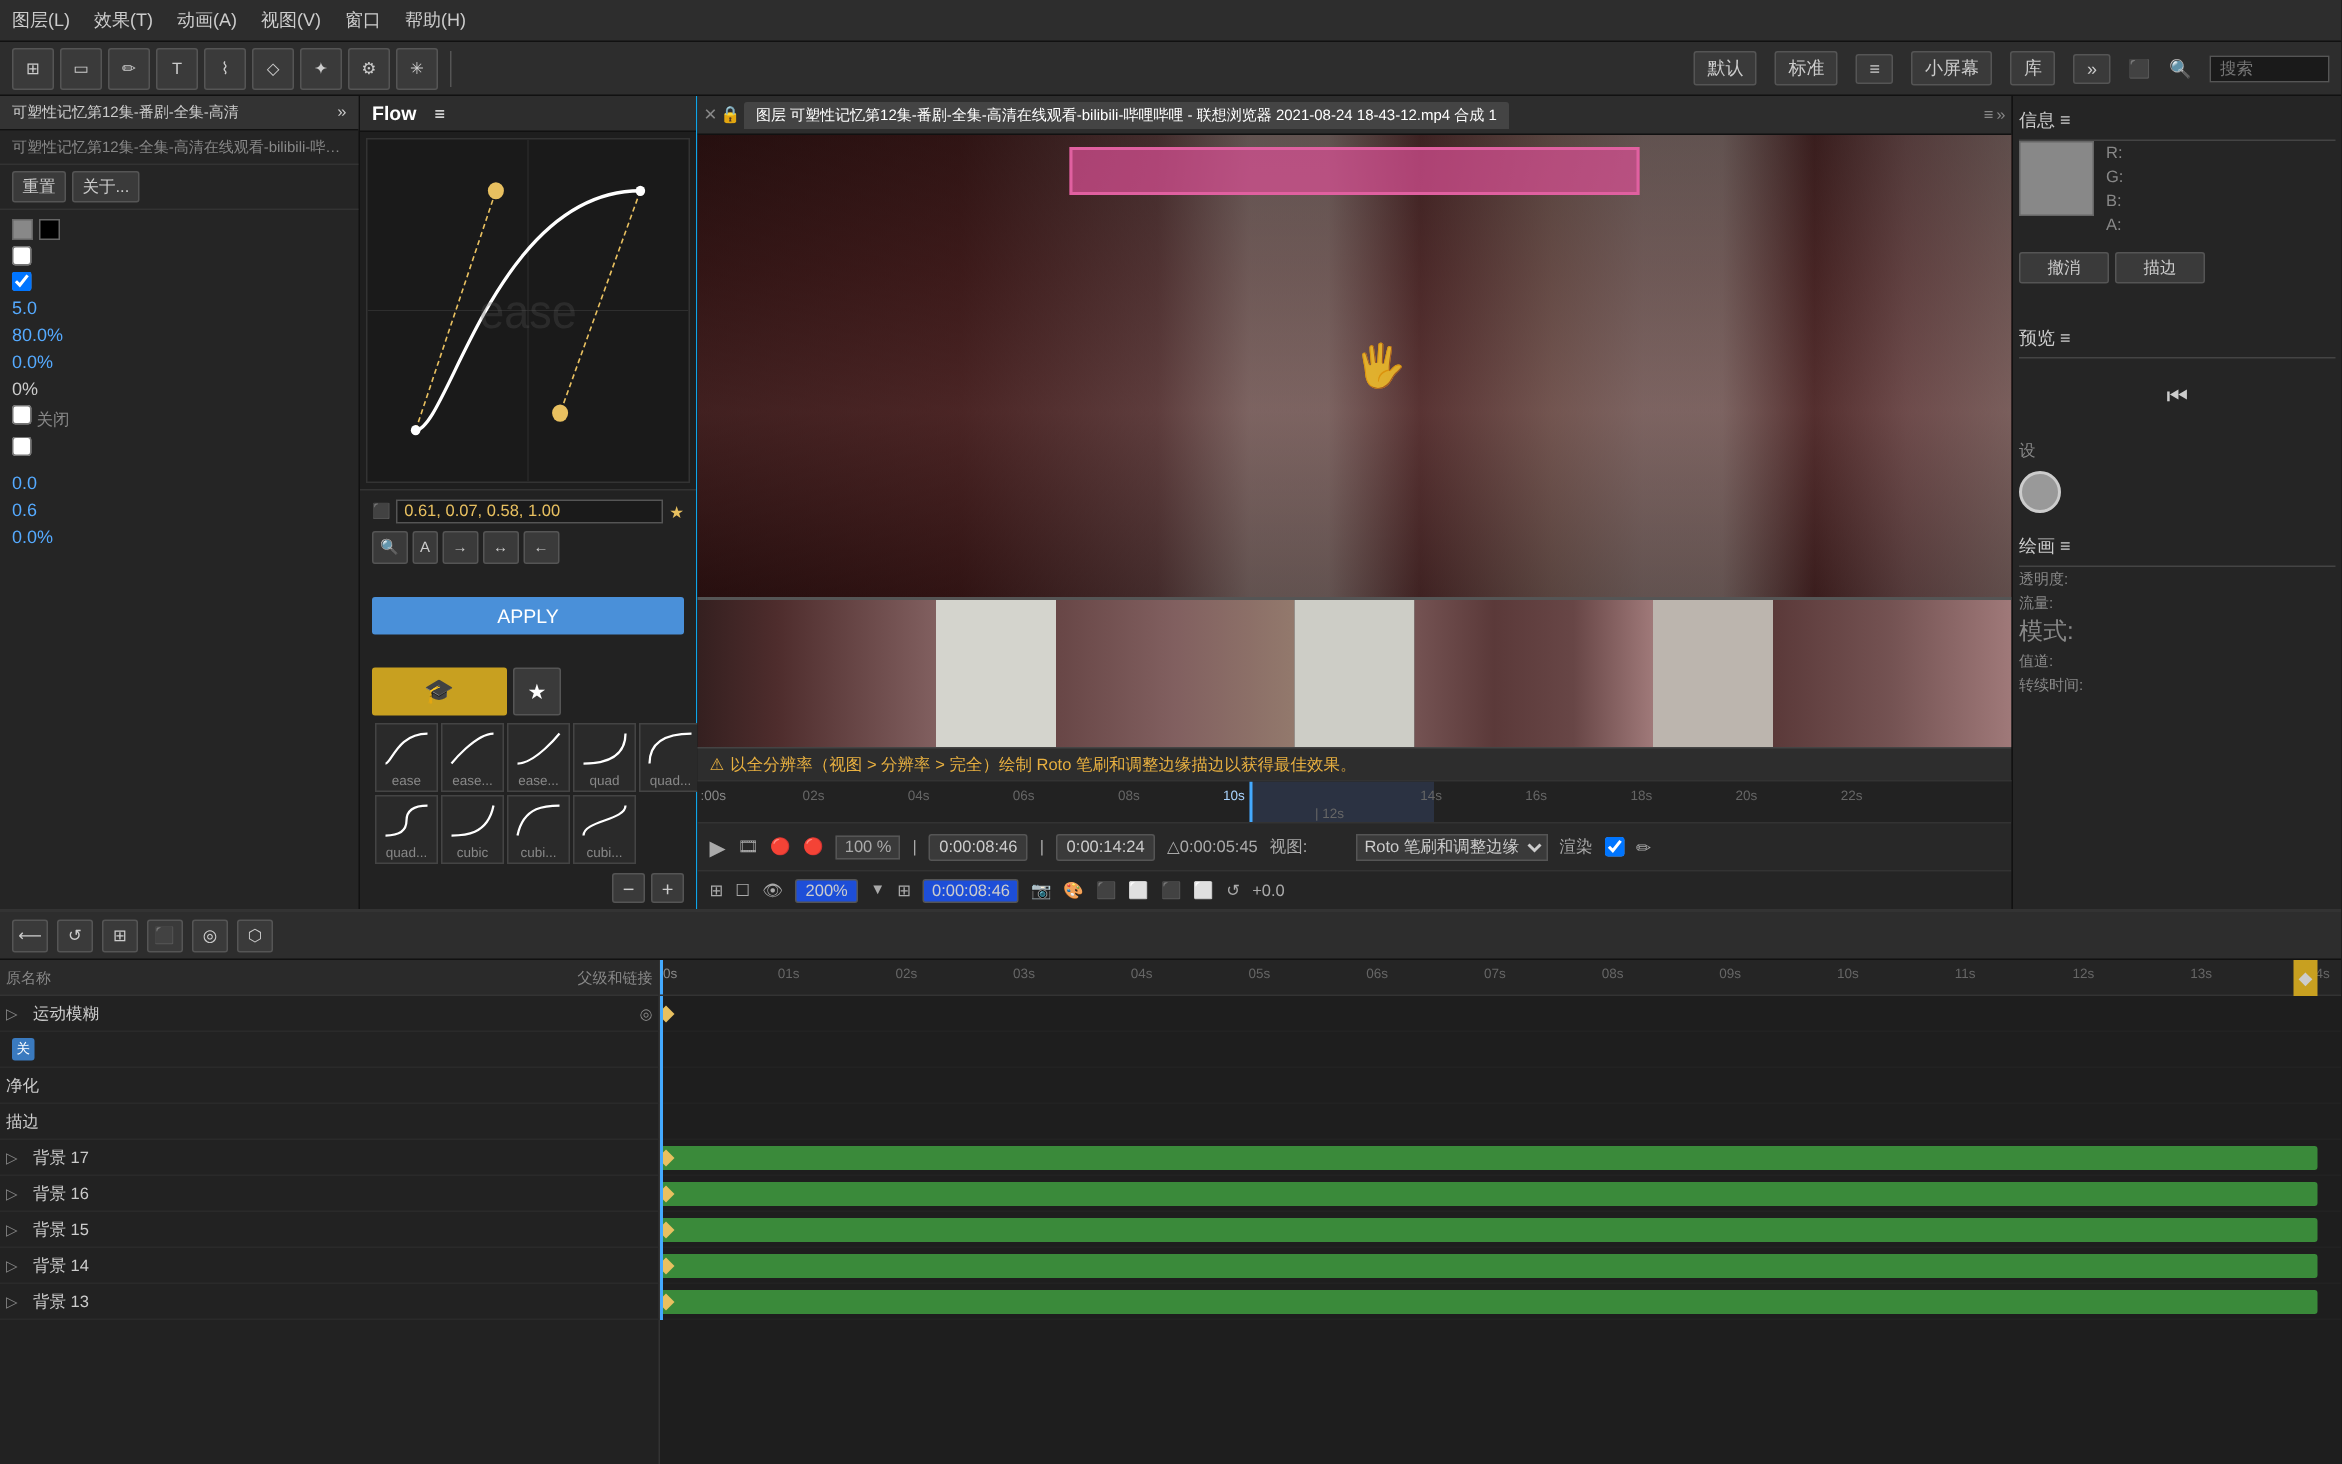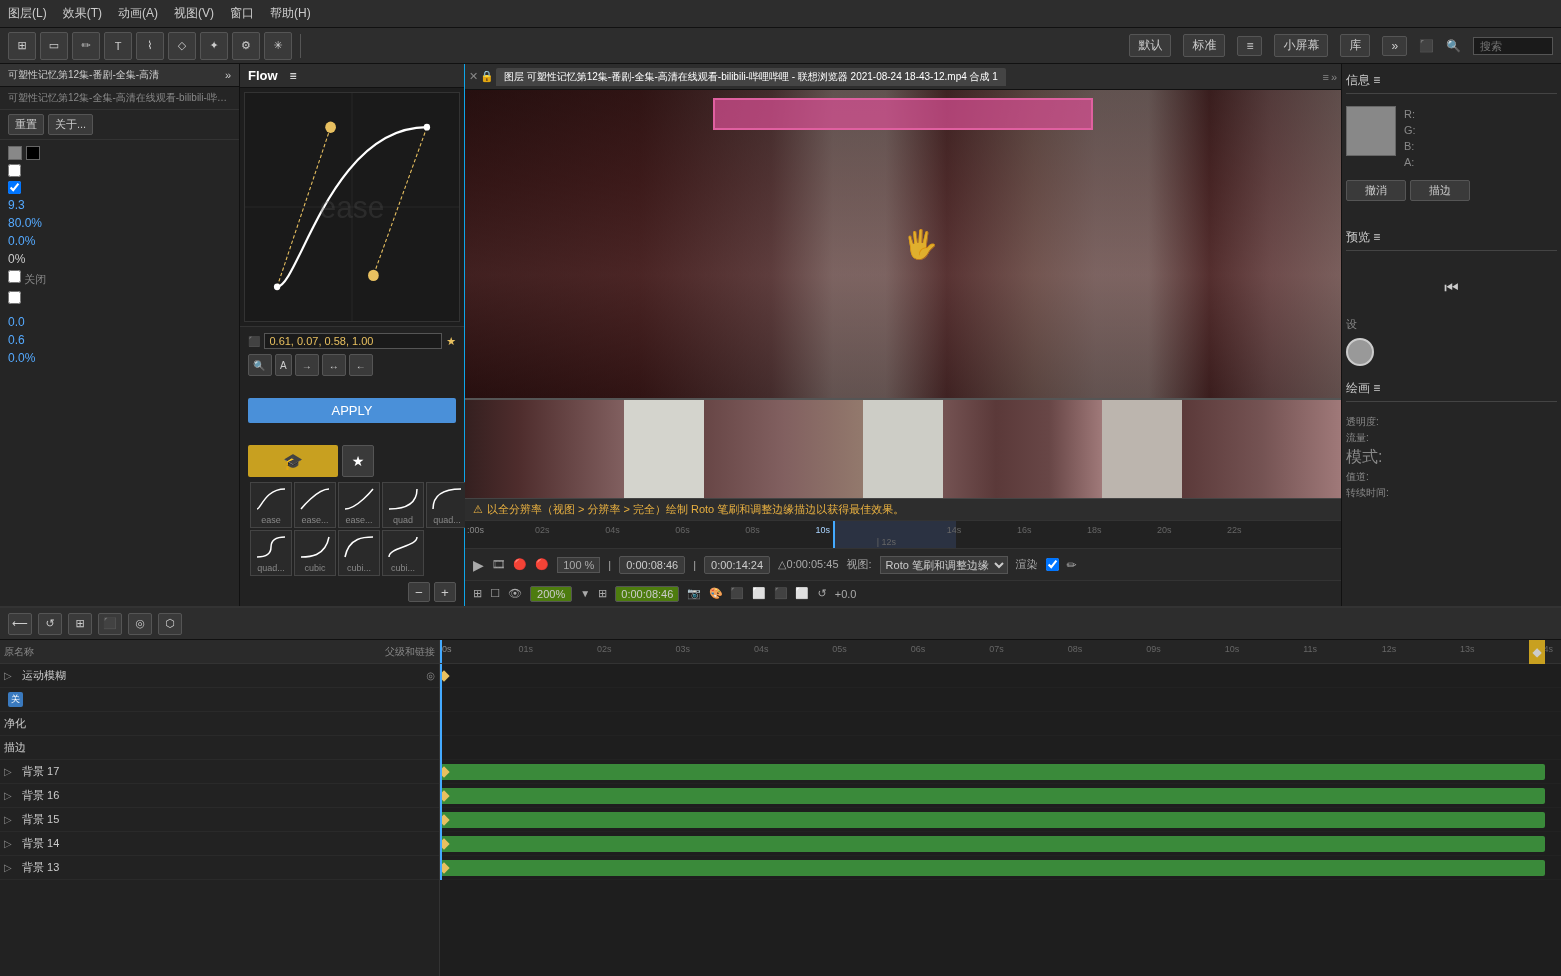--- a/index.html
+++ b/index.html
@@ -52,25 +52,25 @@
     .viewer-tab { padding: 2px 8px; cursor: pointer; color: #ccc; border-radius: 2px 2px 0 0; }
     .viewer-tab.active { background: #444; color: #fff; }
     .viewer-content { flex: 1; position: relative; overflow: hidden; background: #2a1818; }
     .pink-bar { position: absolute; top: 8px; left: 50%; transform: translateX(-50%); width: 380px; height: 32px; background: rgba(220,80,150,0.7); border: 2px solid #e060a0; }
     .cursor-hand { position: absolute; top: 50%; left: 52%; transform: translate(-50%,-50%); font-size: 28px; color: rgba(255,255,255,0.8); pointer-events: none; }
     .warning-bar { background: #2d2d2d; padding: 3px 8px; font-size: 11px; color: #e8b040; border-top: 1px solid #444; display: flex; align-items: center; gap: 4px; }
     .viewer-timeline { background: #222; height: 28px; display: flex; align-items: center; padding: 0 4px; overflow: hidden; border-top: 1px solid #333; }
     .viewer-controls { background: #282828; height: 32px; display: flex; align-items: center; padding: 0 8px; gap: 8px; border-top: 1px solid #333; font-size: 11px; color: #aaa; }
     .vc-btn { background: #3a3a3a; border: 1px solid #555; color: #ccc; padding: 2px 6px; cursor: pointer; border-radius: 2px; font-size: 11px; }
     .viewer-bottom-bar { background: #252525; height: 26px; display: flex; align-items: center; padding: 0 8px; gap: 8px; font-size: 11px; color: #aaa; border-top: 1px solid #333; }
-    .vbb-btn { background: #4d7c0f; border: 1px solid #555; color: #ccc; padding: 1px 5px; cursor: pointer; border-radius: 2px; }
+    .vbb-btn { background: #1d4ed8; border: 1px solid #555; color: #ccc; padding: 1px 5px; cursor: pointer; border-radius: 2px; }
 
     
     .right-panel { width: 220px; background: #252525; border-left: 1px solid #111; display: flex; flex-direction: column; padding: 4px; }
-    .right-section-title { color: #ccc; font-size: 12px; padding: 4px 0; border-bottom: 1px solid #444; margin-bottom: 12px; }
+    .right-section-title { color: #ccc; font-size: 12px; padding: 4px 0; border-bottom: 1px solid #444; margin-bottom: 0; }
     .right-color-row { display: flex; gap: 4px; align-items: center; padding: 2px 0; }
     .right-label { color: #888; font-size: 11px; width: 24px; }
     .right-value { color: #ccc; font-size: 11px; }
     .right-color-swatch { width: 50px; height: 50px; background: #888; border: 1px solid #666; }
     .right-btn { background: #3a3a3a; border: 1px solid #555; color: #ccc; padding: 2px 8px; cursor: pointer; border-radius: 2px; font-size: 11px; margin: 2px 0; width: 100%; text-align: center; }
     .right-circle { width: 28px; height: 28px; border-radius: 50%; background: #999; border: 2px solid #ccc; }
 
     
     .bottom-timeline { height: 370px; background: #1e1e1e; border-top: 2px solid #333; display: flex; flex-direction: column; }
     .bt-toolbar { background: #2d2d2d; height: 32px; display: flex; align-items: center; padding: 0 8px; gap: 6px; border-bottom: 1px solid #111; }
@@ -144,21 +144,21 @@
       <div class="color-swatch" style="background:#888;"></div>
       <div class="color-swatch" style="background:#000;"></div>
     </div>
     <div class="checkbox-row">
       <input type="checkbox" style="">
     </div>
     <div class="checkbox-row">
       <input type="checkbox" checked="" style="">
     </div>
     <div class="value-row">
-      <span class="value-blue">9.3</span>
+      <span class="value-blue">5.0</span>
     </div>
     <div class="value-row">
       <span class="value-blue">80.0%</span>
     </div>
     <div class="value-row">
       <span class="value-blue">0.0%</span>
     </div>
     <div class="value-row">
       <span>0%</span>
     </div>
@@ -353,21 +353,21 @@
       <span>🎞</span>
       <span style="color:#e84040;">🔴</span>
       <span style="color:#e060b0;">🔴</span>
       <span style="background:#3a3a3a;border:1px solid #555;padding:1px 5px;">100 %</span>
       <span>|</span>
       <span class="vc-btn">0:00:08:46</span>
       <span>|</span>
       <span class="vc-btn">0:00:14:24</span>
       <span>△0:00:05:45</span>
       <span>视图:</span>
-      <select style="background:#3a3a3a;border:1px solid #555;color:#ccc;font-size:11px;padding:1px;"><option>Roto 笔刷和调整边缘</option></select>
+      <select style="background:#3a3a3a;border:1px solid #555;color:#ccc;font-size:11px;padding:1px;margin-left:24px;"><option>Roto 笔刷和调整边缘</option></select>
       <span>渲染</span>
       <input type="checkbox" checked="" style="">
       <span style="font-size:12px;">✏</span>
     </div>
 
     <div class="viewer-bottom-bar">
       <span>⊞</span>
       <span>☐</span>
       <span>👁</span>
       <span class="vbb-btn" style="padding:1px 6px;">200%</span>

